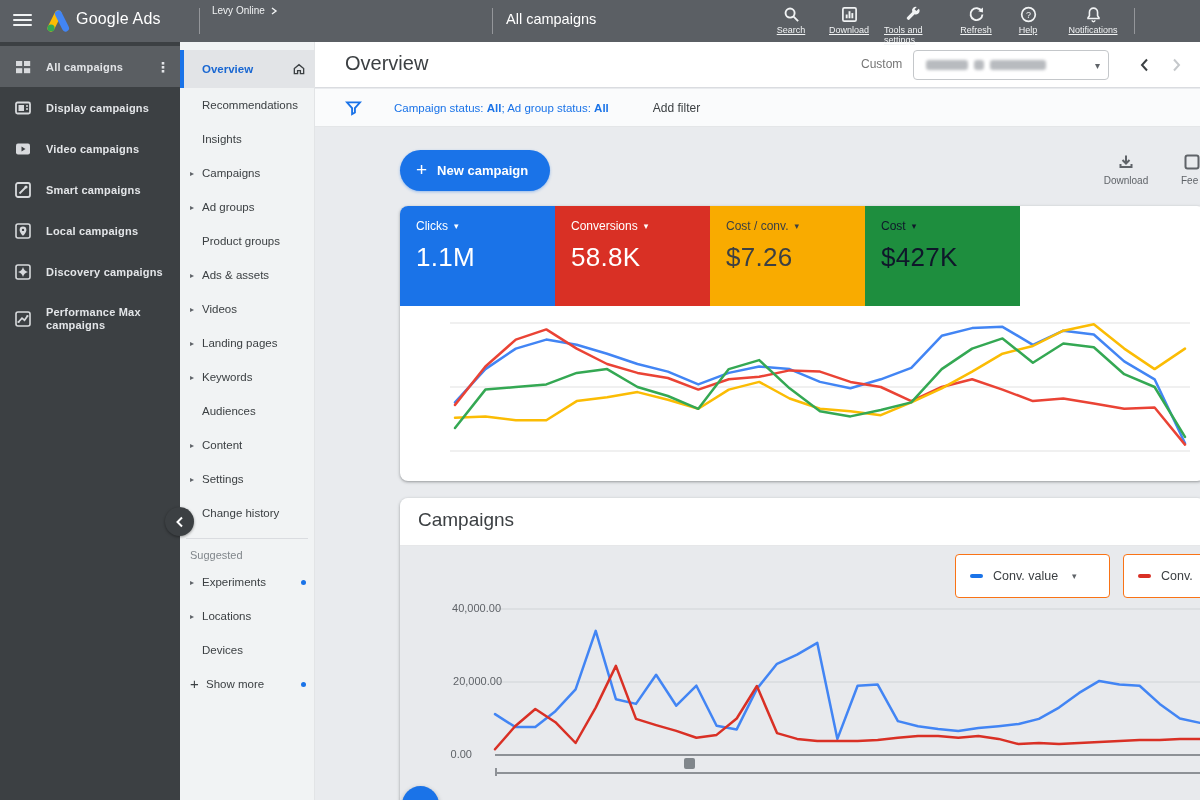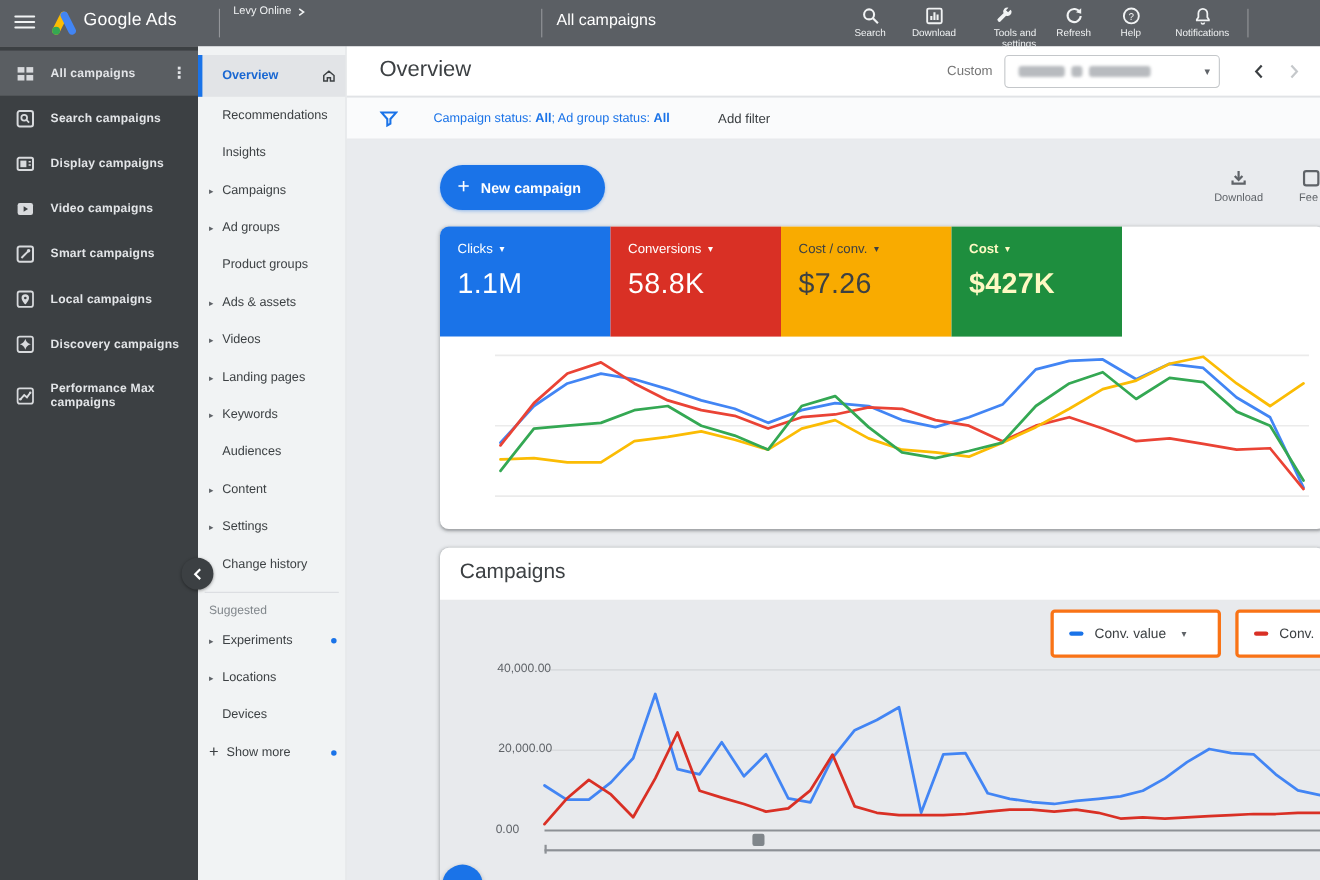--- a/index.html
+++ b/index.html
@@ -11,21 +11,21 @@
   #hamburger{position:absolute;left:13px;top:14px;width:19px;height:14px;cursor:pointer;}
   #hamburger span{display:block;height:2px;background:#f1f3f4;margin-bottom:3px;border-radius:1px;}
   #logo{position:absolute;left:44px;top:8px;}
   #product-name{position:absolute;left:76px;top:10px;font-size:16px;color:#fff;letter-spacing:.2px;}
   .tb-divider{position:absolute;top:8px;width:1px;height:26px;background:rgba(255,255,255,.35);}
   #account-chip{position:absolute;left:212px;top:5px;font-size:10px;color:#f1f3f4;display:flex;align-items:center;gap:5px;cursor:pointer;}
   #page-title{position:absolute;left:506px;top:11px;font-size:14.5px;color:#fff;}
   #topbar-actions{position:absolute;right:66px;top:4px;display:flex;align-items:flex-start;}
   .tb-action{display:flex;flex-direction:column;align-items:center;color:#f1f3f4;cursor:pointer;padding-top:2px;}
   .tb-action .ticon{height:17px;display:flex;align-items:center;}
-  .tb-action .tlabel{font-size:9px;margin-top:2px;text-align:right;line-height:10px;max-width:58px;}
+  .tb-action .tlabel{font-size:9px;margin-top:2px;text-align:left;line-height:10px;max-width:58px;text-decoration:underline;}
 
   
   #sidebar{position:absolute;left:0;top:42px;width:180px;height:758px;background:#3c4043;z-index:20;}
   .sb-item{display:flex;align-items:center;gap:14px;padding:0 10px 0 14px;height:41px;color:#e3e5e8;
     font-size:11px;font-weight:bold;letter-spacing:.2px;cursor:pointer;}
   .sb-item .sbicon{width:18px;height:18px;flex:0 0 18px;color:#d8dadd;display:flex;align-items:center;}
   .sb-item.selected{background:#5a5e62;}
   .sb-item .sb-dots{margin-left:auto;font-size:14px;color:#e3e5e8;letter-spacing:0;}
   .sb-item.two-line{height:54px;line-height:13px;}
 
@@ -82,21 +82,21 @@
   .metric-value{font-size:26px;margin-top:9px;letter-spacing:.3px;}
   #overview-chart{position:absolute;left:0;top:100px;}
 
   
   #campaigns-panel{position:absolute;left:85px;top:371px;width:805px;height:302px;
     box-shadow:0 1px 2px rgba(60,64,67,.3),0 1px 3px 1px rgba(60,64,67,.15);border-radius:8px 8px 0 0;}
   #campaigns-header{position:absolute;left:0;top:0;width:805px;height:48px;background:#fff;border-radius:8px 8px 0 0;
     border-bottom:1px solid #e6e7e9;}
   #campaigns-title{position:absolute;left:18px;top:11px;font-size:19px;color:#3c4043;}
   #campaigns-body{position:absolute;left:0;top:48px;width:805px;height:254px;background:#e8eaed;}
-  .legend-btn{position:absolute;top:8px;height:44px;background:#fff;border:3px solid #f97316;border-radius:4px;
+  .legend-btn{position:absolute;top:8px;height:44px;background:#fff;border:1px solid #f97316;border-radius:4px;
     display:flex;align-items:center;gap:10px;padding:0 14px;font-size:12.5px;color:#3c4043;cursor:pointer;}
   .legend-dash{width:13px;height:4px;border-radius:2px;}
   .legend-btn .caret{font-size:9px;color:#5f6368;margin-left:4px;}
   .ytick{position:absolute;width:60px;text-align:right;font-size:11px;color:#5f6368;}
   #campaigns-chart{position:absolute;left:0;top:0;}
   #scrub-track2{position:absolute;left:95px;top:226px;width:705px;height:2px;background:#8d9196;}
   #scrub-tick{position:absolute;left:95px;top:222px;width:2px;height:8px;background:#8d9196;}
   #scrub-handle{position:absolute;left:284px;top:212px;width:11px;height:11px;background:#80868b;border-radius:2px;cursor:grab;}
   #fab{position:absolute;left:2px;top:240px;width:37px;height:37px;border-radius:50%;background:#1a73e8;cursor:pointer;
     box-shadow:0 2px 5px rgba(0,0,0,.3);}
@@ -197,30 +197,20 @@
             <rect x="2" y="10.2" width="6.2" height="5" fill="currentColor"></rect>
             <rect x="10" y="10.2" width="6.2" height="5" fill="currentColor"></rect>
           </svg>
         </span>
         <span>All campaigns</span>
         <span class="sb-dots">⋮</span>
       </div>
       <div class="sb-item">
         <span class="sbicon">
           <svg width="18" height="18" viewBox="0 0 18 18">
-            <rect x="2" y="2" width="14" height="14" rx="2" fill="none" stroke="currentColor" stroke-width="1.8"></rect>
-            <circle cx="8" cy="8" r="2.6" fill="none" stroke="currentColor" stroke-width="1.6"></circle>
-            <line x1="10" y1="10" x2="12.5" y2="12.5" stroke="currentColor" stroke-width="1.6"></line>
-          </svg>
-        </span>
-        <span>Search campaigns</span>
-      </div>
-      <div class="sb-item">
-        <span class="sbicon">
-          <svg width="18" height="18" viewBox="0 0 18 18">
             <rect x="2" y="3.5" width="14" height="11" rx="1.5" fill="none" stroke="currentColor" stroke-width="1.8"></rect>
             <rect x="4.5" y="6" width="5.5" height="6" fill="currentColor"></rect>
             <line x1="12" y1="7" x2="14" y2="7" stroke="currentColor" stroke-width="1.5"></line>
             <line x1="12" y1="10" x2="14" y2="10" stroke="currentColor" stroke-width="1.5"></line>
           </svg>
         </span>
         <span>Display campaigns</span>
       </div>
       <div class="sb-item">
         <span class="sbicon">
@@ -443,21 +433,21 @@
             </div>
             <div class="metric-value">58.8K</div>
           </div>
           <div class="metric-card" style="background: rgb(249, 171, 0); color: rgb(60, 64, 67);">
             <div class="metric-label">
               <span>Cost / conv.</span>
               <span class="caret">▾</span>
             </div>
             <div class="metric-value">$7.26</div>
           </div>
-          <div class="metric-card" style="background: rgb(30, 142, 62); color: #fef9c3; font-weight: bold;">
+          <div class="metric-card" style="background: rgb(30, 142, 62); color: #0f172a;">
             <div class="metric-label">
               <span>Cost</span>
               <span class="caret">▾</span>
             </div>
             <div class="metric-value">$427K</div>
           </div>
         </div>
       <svg id="overview-chart" width="805" height="160" viewBox="0 0 805 160">
           <line x1="50" y1="17" x2="790" y2="17" stroke="#ebebeb" stroke-width="1.5"></line>
           <line x1="50" y1="81" x2="790" y2="81" stroke="#ebebeb" stroke-width="1.5"></line>

